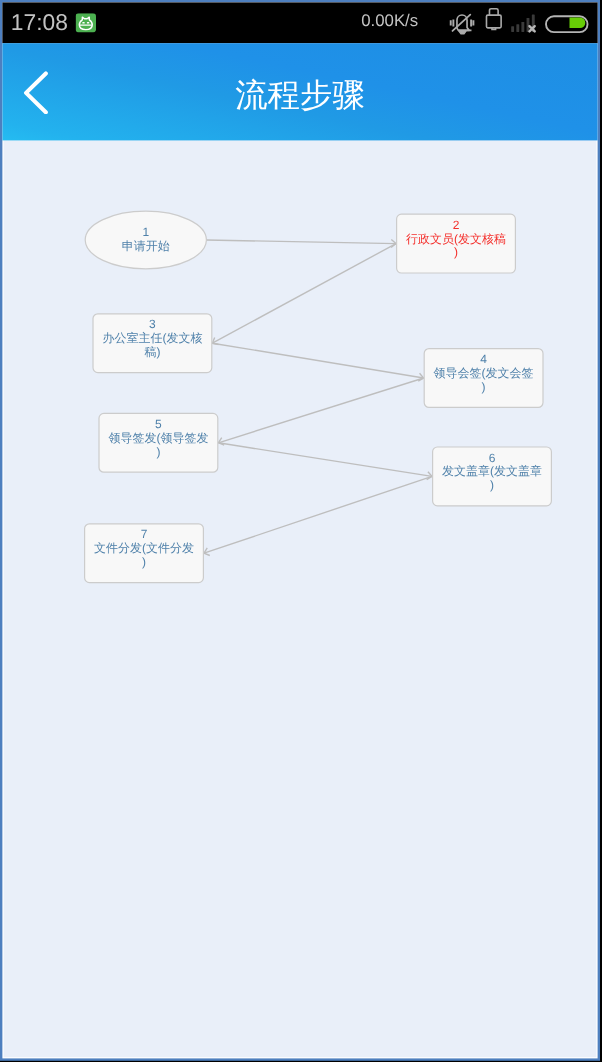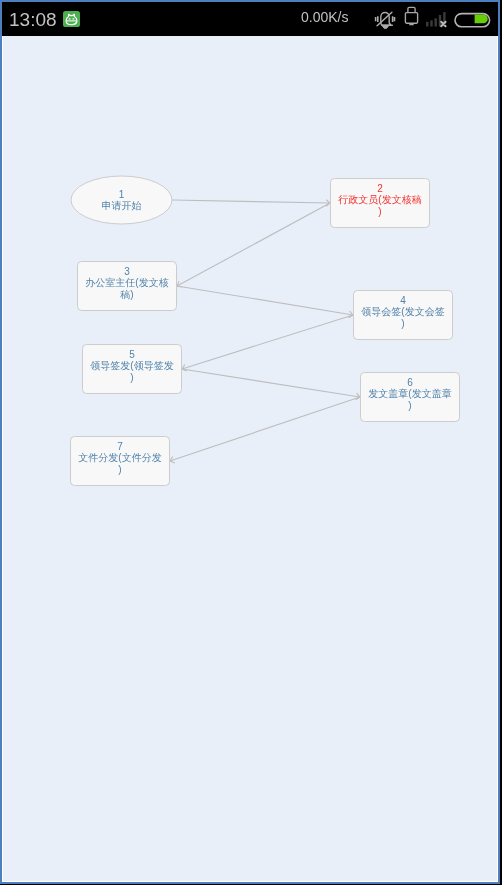--- a/index.html
+++ b/index.html
@@ -31,21 +31,21 @@
 </style>
 </head>
 <body>
 
 <div id="phone">
  <div id="frame"></div>
  <div id="inner"></div>
  <div id="screen"></div>
  <div id="content">
   <div id="statusbar">
-    <span id="sb-time">13:08</span>
+    <span id="sb-time">17:08</span>
     <svg id="sb-app" viewBox="0 0 17 16">
       <rect x="0" y="0" width="17" height="16" rx="2.6" fill="#4cb050"></rect>
       <path d="M5.6 5.5 L5.6 3.3 L7.4 4.6 L9.6 4.6 L11.4 3.3 L11.4 5.5
                C13.1 6.5 13.9 8.1 13.9 9.7 C13.9 12.1 11.7 13.7 8.5 13.7
                C5.3 13.7 3.1 12.1 3.1 9.7 C3.1 8.1 3.9 6.5 5.6 5.5 Z" stroke="#ffffff" stroke-width="1.2" fill="none" stroke-linejoin="round"></path>
       <rect x="5.6" y="7.3" width="2.0" height="1.3" rx="0.5" fill="#fff"></rect>
       <rect x="9.4" y="7.3" width="2.0" height="1.3" rx="0.5" fill="#fff"></rect>
       <path d="M3.4 9.9 L13.6 9.9" stroke="#fff" stroke-width="1.0"></path>
     </svg>
     <span id="sb-net">0.00K/s</span>
@@ -74,20 +74,26 @@
         <rect x="16.5" y="16.3" width="2.4" height="8.3" rx="0.4"></rect>
         <rect x="20.8" y="13.0" width="2.4" height="11.6" rx="0.4"></rect>
         <rect x="25.2" y="10.0" width="2.4" height="14.6" rx="0.4"></rect>
       </g>
       <path d="M23.2 19.8 L27.6 24.2 M27.6 19.8 L23.2 24.2" stroke="#b8b8b8" stroke-width="2.0" stroke-linecap="round" fill="none"></path>
     </svg>
     <svg class="sbicon" style="left:450px;width:42px;height:34px" viewBox="0 0 42 34">
       <rect x="3.0" y="11.6" width="34.6" height="13.2" rx="6.6" fill="none" stroke="#b4b4b4" stroke-width="1.6"></rect>
       <path d="M22.6 12.6 L31.4 12.6 A4.35 4.35 0 0 1 31.4 21.3 L22.6 21.3 Z" fill="#67cd06"></path>
     </svg>
+  </div>
+  <div id="header">
+    <svg id="back" viewBox="0 0 44 44">
+      <path d="M29.2 10.2 L12.7 26.4 L29.2 42.6" stroke="#ffffff" stroke-width="3.4" fill="none" stroke-linecap="round" stroke-linejoin="round"></path>
+    </svg>
+    <div id="title">流程步骤</div>
   </div>
   <div id="canvas">
     <svg id="flow-svg" width="499" height="766" viewBox="0 0 499 766">
           <g>
             <g>
               <path d="M172 83 L330 86" stroke="#bebebe" stroke-width="1.15" fill="none"></path>
               <path d="M325.96 89.27 L330 86 L326.09 82.58" stroke="#bebebe" stroke-width="1.15" fill="none" stroke-linejoin="miter" stroke-linecap="butt"></path>
             </g>
             <g>
               <path d="M330 86 L177 169" stroke="#bebebe" stroke-width="1.15" fill="none"></path>

